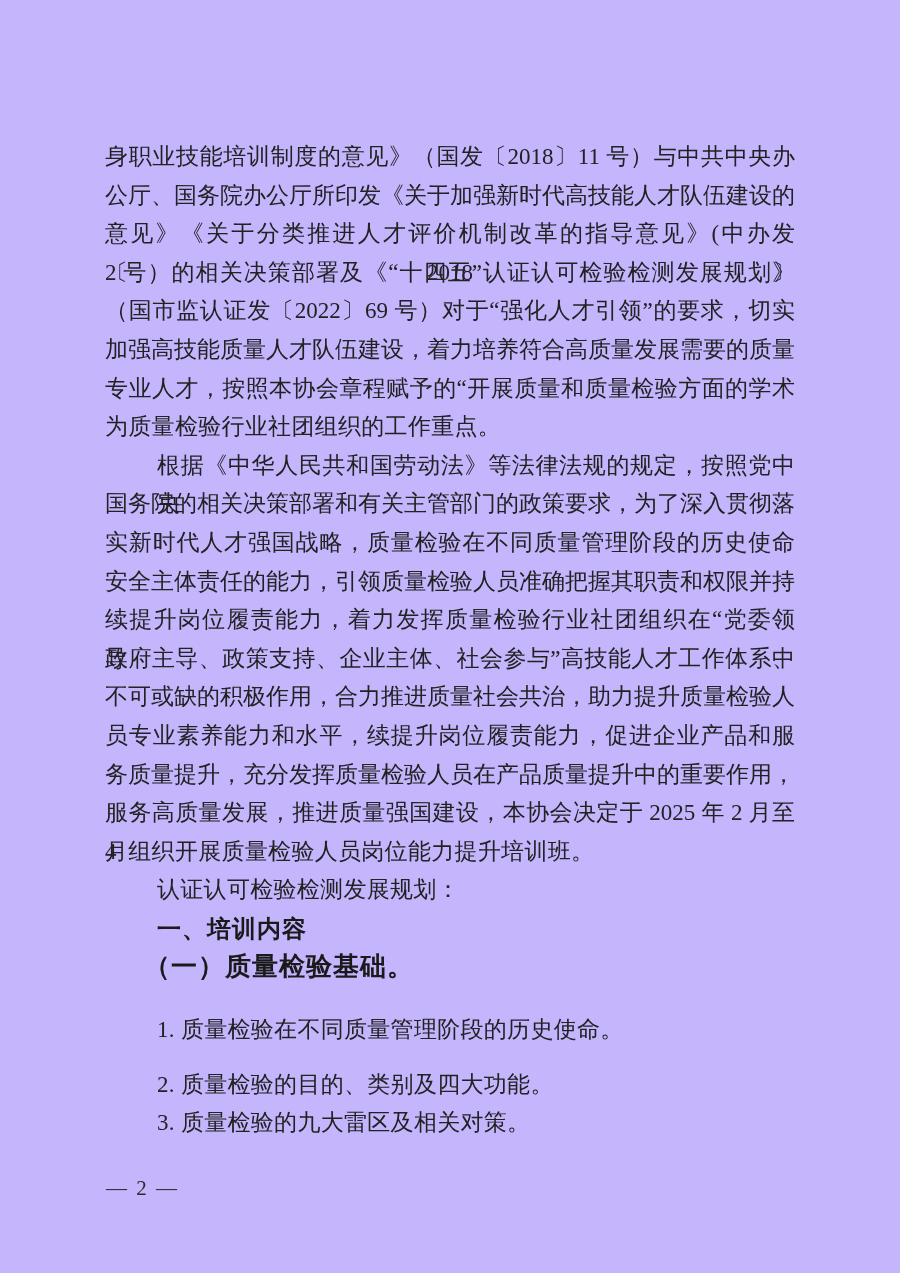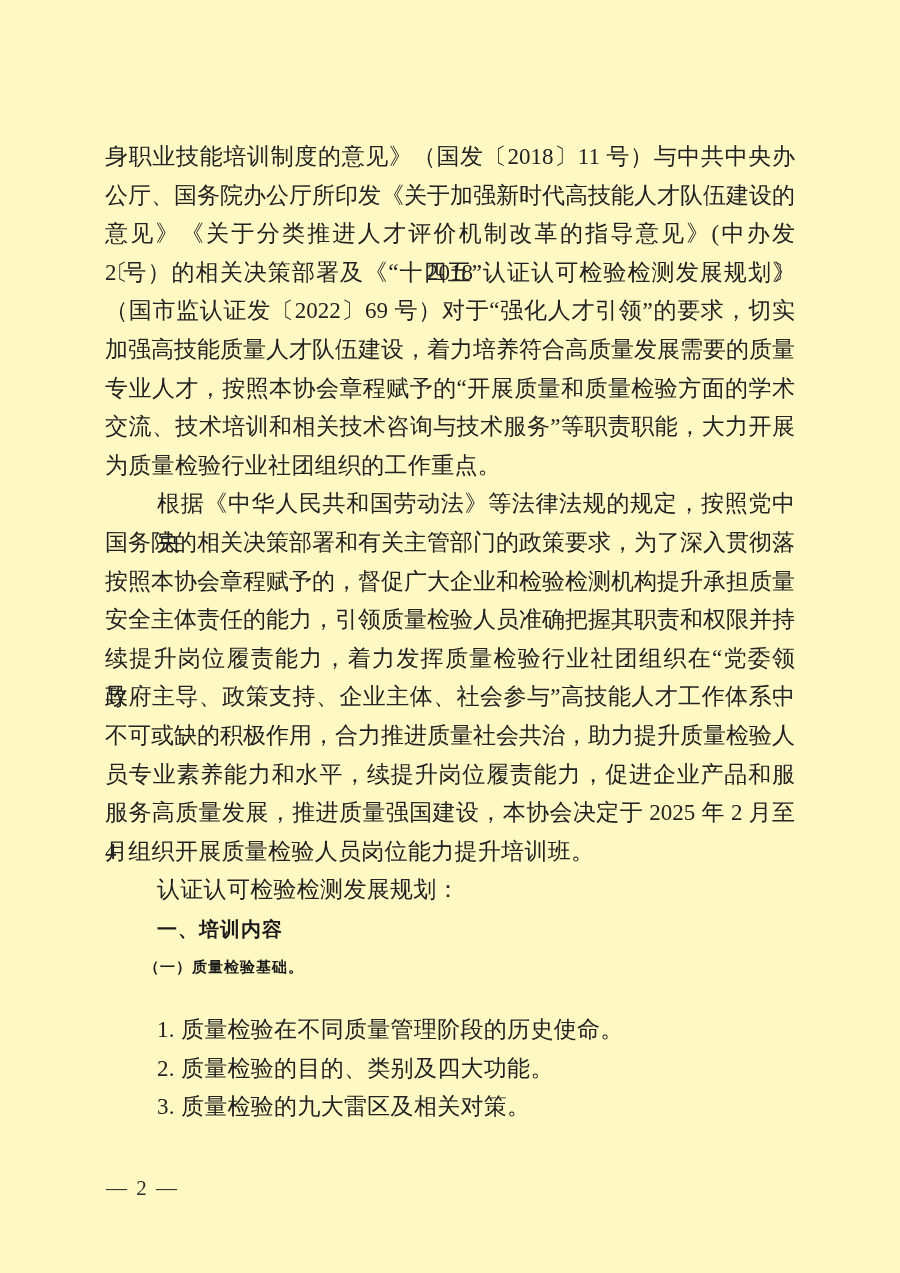--- a/index.html
+++ b/index.html
@@ -12,21 +12,21 @@
     position: relative;
     background: #ffffff;
     overflow: hidden;
     font-family: "Liberation Serif", "DejaVu Serif", serif;
   }
   .page {
     position: absolute;
     left: 0; top: 0;
     width: 900px;
     height: 1273px;
-    background: #fef9c3;
+    background: #c4b5fd;
   }
   .doc-body {
     position: absolute;
     left: 105px;
     top: 138px;
     width: 690px;
     color: #222222;
   }
   .line {
     height: 38.6px;
@@ -38,27 +38,27 @@
   .line.justify {
     white-space: normal;
     text-align: justify;
     text-align-last: justify;
     text-justify: inter-ideograph;
     letter-spacing: 0;
   }
   .line.heading-level1 {
     font-family: "Liberation Sans", "DejaVu Sans", sans-serif;
     font-weight: bold;
-    font-size: 20px;
+    font-size: 24px;
     letter-spacing: 1px;
     color: #1a1a1a;
   }
   .line.heading-level2 {
     font-weight: bold;
-    font-size: 15px;
+    font-size: 26px;
     letter-spacing: 1px;
     color: #1a1a1a;
   }
   .page-footer {
     position: absolute;
     left: 106px;
     top: 1173px;
     font-size: 21px;
     line-height: 30px;
     color: #2a2a2a;
@@ -71,33 +71,33 @@
 
 <div class="page">
   <div class="doc-body">
       <div class="line body justify">身职业技能培训制度的意见》（国发〔2018〕11 号）与中共中央办</div>
       <div class="line body justify">公厅、国务院办公厅所印发《关于加强新时代高技能人才队伍建设的</div>
       <div class="line body justify">意见》《关于分类推进人才评价机制改革的指导意见》(中办发〔2018〕</div>
       <div class="line body justify">2 号）的相关决策部署及《“十四五”认证认可检验检测发展规划》</div>
       <div class="line body justify">（国市监认证发〔2022〕69 号）对于“强化人才引领”的要求，切实</div>
       <div class="line body justify">加强高技能质量人才队伍建设，着力培养符合高质量发展需要的质量</div>
       <div class="line body justify">专业人才，按照本协会章程赋予的“开展质量和质量检验方面的学术</div>
-      <div class="line body justify">交流、技术培训和相关技术咨询与技术服务”等职责职能，大力开展</div>
       <div class="line body">为质量检验行业社团组织的工作重点。</div>
       <div class="line body justify" style="padding-left: 52px;">根据《中华人民共和国劳动法》等法律法规的规定，按照党中央、</div>
       <div class="line body justify">国务院的相关决策部署和有关主管部门的政策要求，为了深入贯彻落</div>
-      <div class="line body justify">按照本协会章程赋予的，督促广大企业和检验检测机构提升承担质量</div>
+      <div class="line body justify">实新时代人才强国战略，质量检验在不同质量管理阶段的历史使命</div>
       <div class="line body justify">安全主体责任的能力，引领质量检验人员准确把握其职责和权限并持</div>
       <div class="line body justify">续提升岗位履责能力，着力发挥质量检验行业社团组织在“党委领导、</div>
       <div class="line body justify">政府主导、政策支持、企业主体、社会参与”高技能人才工作体系中</div>
       <div class="line body justify">不可或缺的积极作用，合力推进质量社会共治，助力提升质量检验人</div>
       <div class="line body justify">员专业素养能力和水平，续提升岗位履责能力，促进企业产品和服</div>
+      <div class="line body justify">务质量提升，充分发挥质量检验人员在产品质量提升中的重要作用，</div>
       <div class="line body justify">服务高质量发展，推进质量强国建设，本协会决定于 2025 年 2 月至 4</div>
       <div class="line body">月组织开展质量检验人员岗位能力提升培训班。</div>
       <div class="line body" style="padding-left: 52px;">认证认可检验检测发展规划：</div>
       <div class="line heading-level1" style="padding-left: 52px;">一、培训内容</div>
       <div class="line heading-level2" style="padding-left: 39px;">（一）质量检验基础。</div>
       <div class="line body" style="padding-left: 52px; margin-top: 24px;">1. 质量检验在不同质量管理阶段的历史使命。</div>
-      <div class="line body" style="padding-left: 52px;">2. 质量检验的目的、类别及四大功能。</div>
+      <div class="line body" style="padding-left: 52px; margin-top: 16px;">2. 质量检验的目的、类别及四大功能。</div>
       <div class="line body" style="padding-left: 52px;">3. 质量检验的九大雷区及相关对策。</div>
     </div>
   <div class="page-footer">— 2 —</div>
 </div>
 
 </body></html>

